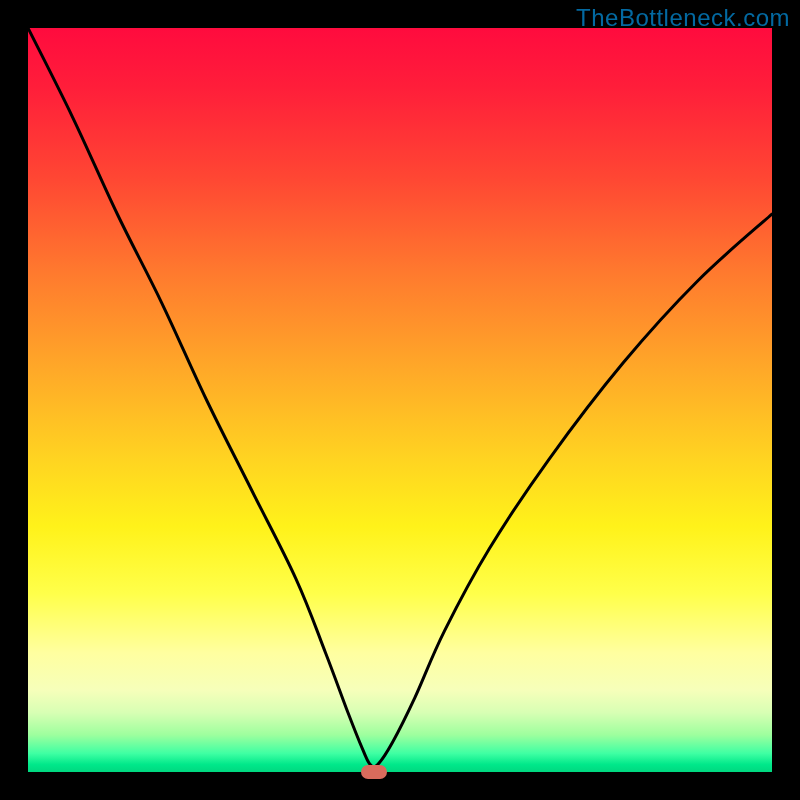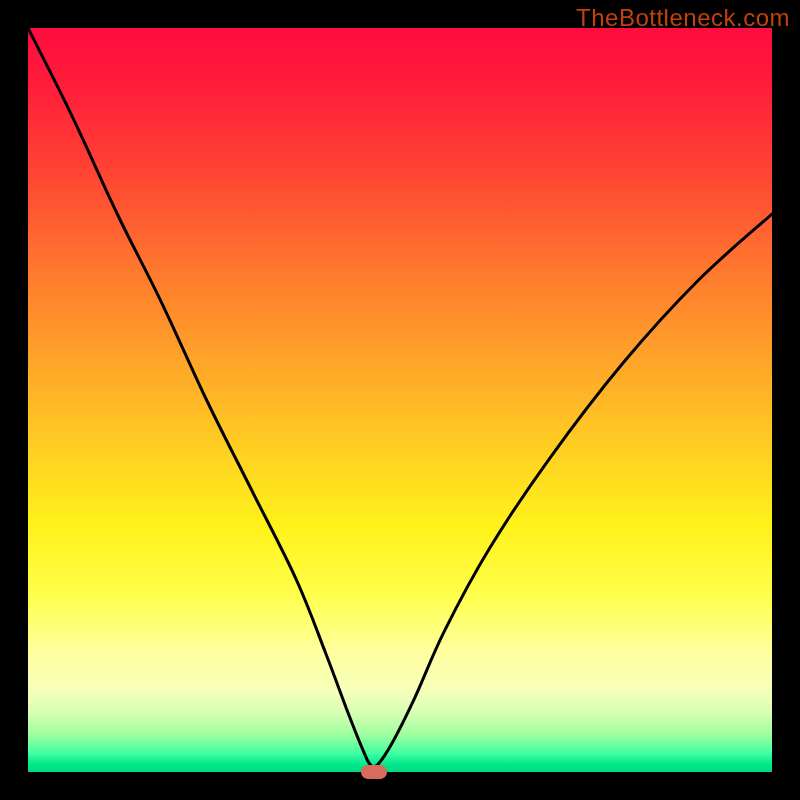--- a/index.html
+++ b/index.html
@@ -41,21 +41,21 @@
       #9eff9e 95%,
       #3fffa3 97.5%,
       #00e88a 99%,
       #00d880 100%
     );
   }
   .watermark {
     position: absolute;
     top: 4px;
     right: 10px;
-    color: #c2410c;
+    color: #0369a1;
     font-size: 24px;
     font-weight: 500;
     letter-spacing: 0.5px;
   }
   .marker {
     position: absolute;
     width: 26px;
     height: 14px;
     background: #d86b5c;
     border-radius: 7px;

